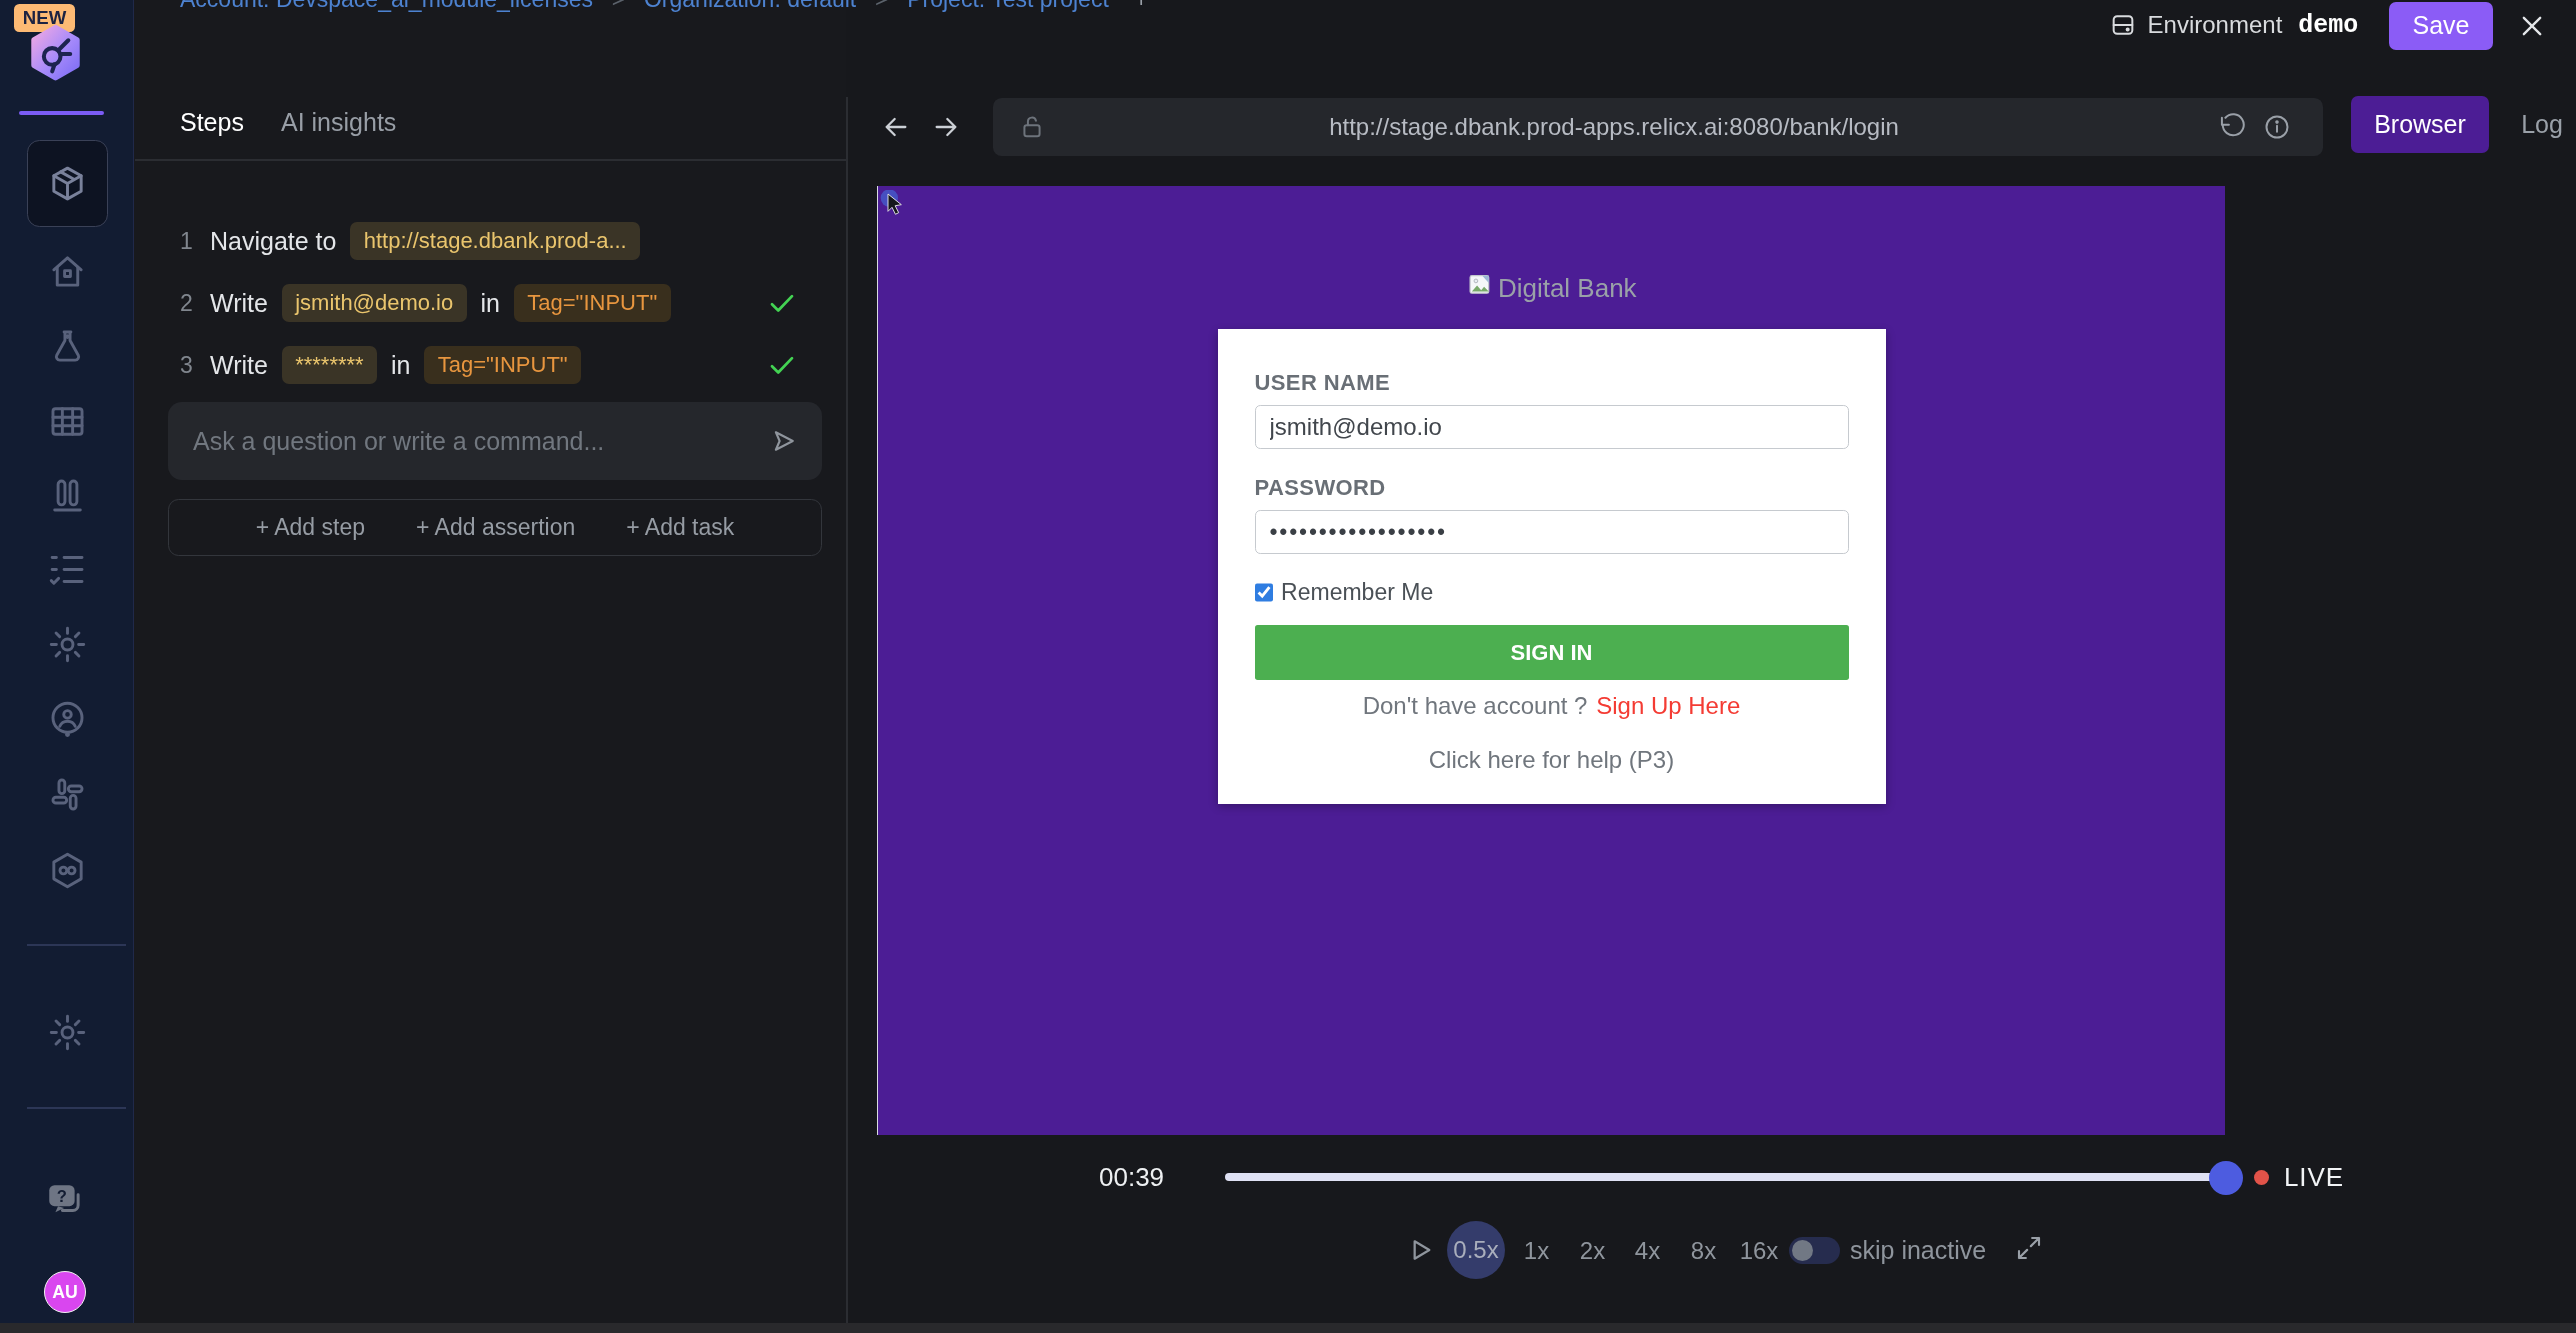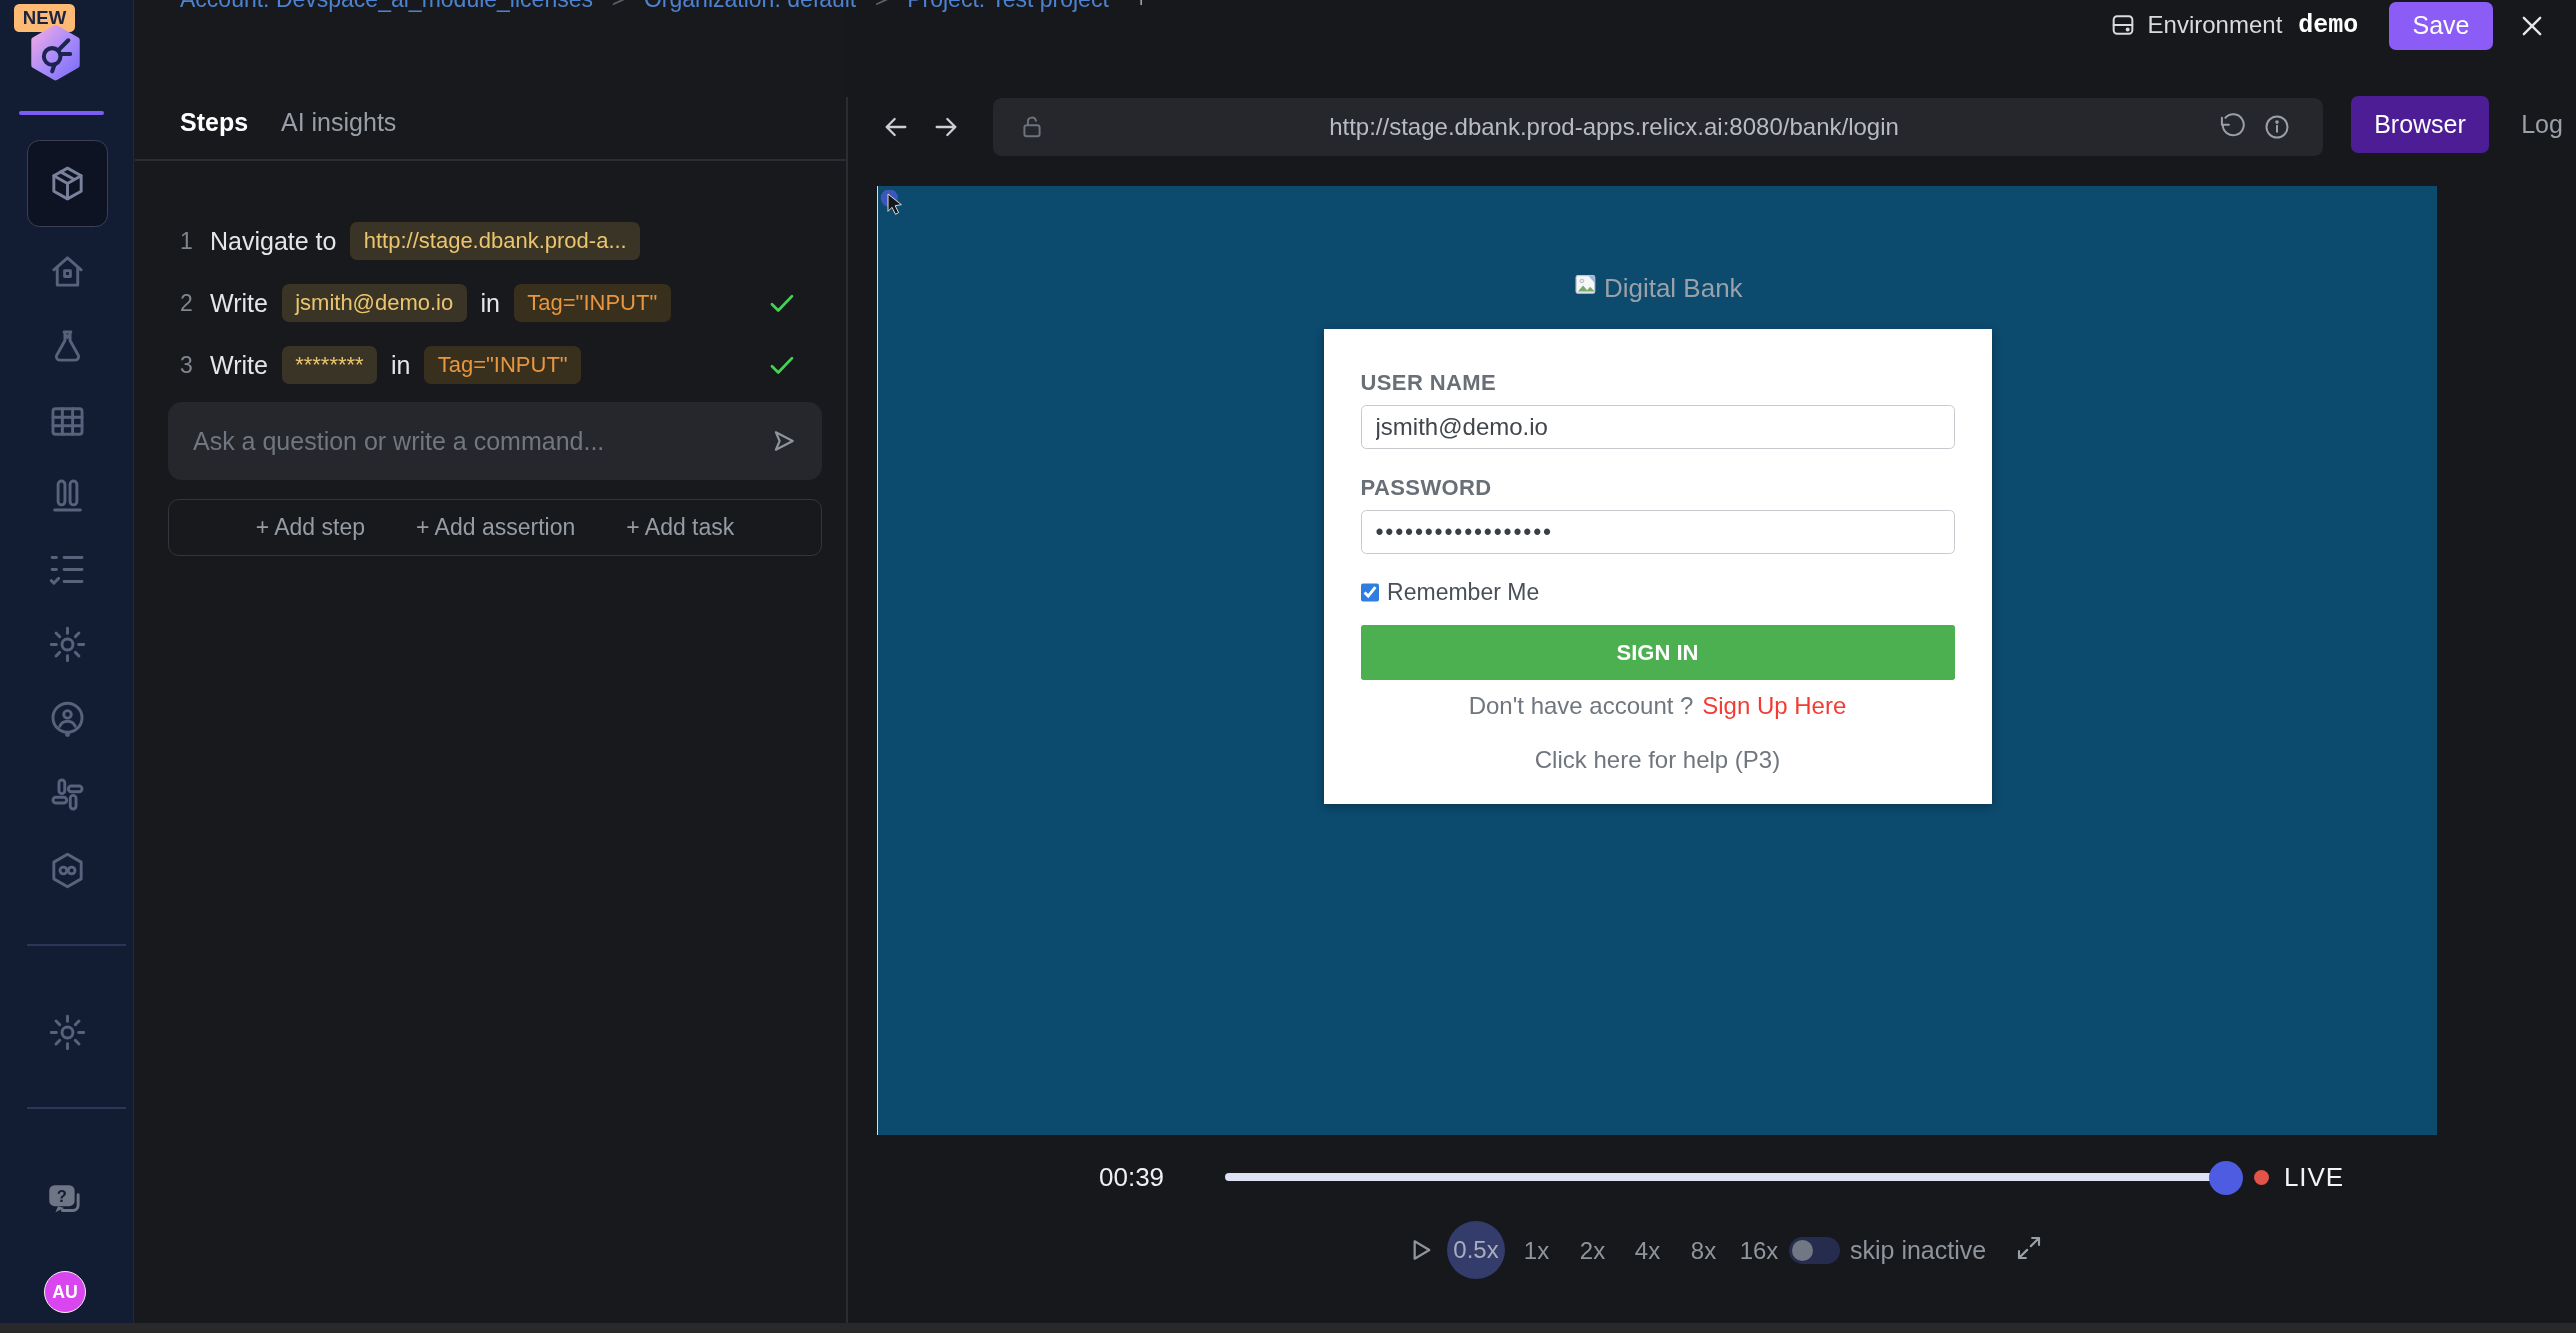--- a/index.html
+++ b/index.html
@@ -35,21 +35,21 @@
   .env-label { font-size:24px; margin-left:10.6px; }
   .env-value { font-family:"Liberation Mono", monospace; font-size:25px; font-weight:bold; color:#fff; margin-left:16px; }
   .save-btn { position:absolute; left:2389px; top:1.8px; width:104px; height:48px; background:#8b5cf6; border-radius:7px; color:#fff; font-size:25px; display:flex; align-items:center; justify-content:center; cursor:pointer; }
   .close-btn { position:absolute; left:2518px; top:11.5px; color:#e4e6e9; }
 
   
   .steps-panel-bg { position:absolute; left:134px; top:0; width:712px; height:1323px; background:#18191d; }
   .v-divider { position:absolute; left:846px; top:97px; width:1.8px; height:1226px; background:#2b2d32; }
   .tabs-border { position:absolute; left:135px; top:159px; width:711px; height:1.8px; background:#2b2d32; }
   .tab { position:absolute; top:108px; font-size:25px; }
-  .tab.active { color:#ffffff; font-weight:700; }
+  .tab.active { color:#ffffff; font-weight:400; }
   .tab.inactive { color:#989ea6; }
   .step { position:absolute; left:180px; width:656px; height:46px; display:flex; align-items:center; gap:14px; font-size:25px; color:#e4e6e9; }
   .step .num { color:#80868e; font-size:23px; width:16px; }
   .chip-val { background:#3a3426; color:#eac56d; padding:6.2px 13.3px; border-radius:7px; font-size:22px; }
   .chip-sel { background:#392f1d; color:#e8963f; padding:6.2px 13.3px; border-radius:7px; font-size:22px; }
   .check { margin-left:auto; color:#43d353; margin-right:39px; }
   .ask-box { position:absolute; left:168px; top:402px; width:654px; height:78px; background:#25272c; border-radius:14px; display:flex; align-items:center; }
   .ask-input { flex:1; background:transparent; border:none; outline:none; font-size:25px; color:#e4e6e9; padding:0 17.7px 0 25px; font-family:"Liberation Sans",sans-serif; }
   .ask-input::placeholder { color:#71777f; }
   .send-ic { color:#8f959d; margin-right:23px; }
@@ -59,21 +59,21 @@
   
   .nav-arrow { position:absolute; top:111px; color:#ccd0d6; }
   .url-bar { position:absolute; left:993px; top:98px; width:1330px; height:58px; background:#25272c; border-radius:8.8px; }
   .lock-ic { position:absolute; left:1018px; top:113px; color:#6d737b; }
   .url-text { position:absolute; left:993px; top:98px; width:1242px; height:58px; line-height:58px; text-align:center; font-size:24px; color:#b7bbc3; }
   .bar-ic { position:absolute; top:113px; color:#9aa0a8; }
   .browser-pill { position:absolute; left:2351px; top:96px; width:138px; height:57px; background:#4c1d95; border-radius:7px; color:#fff; font-size:25px; display:flex; align-items:center; justify-content:center; }
   .log-tab { position:absolute; left:2511px; top:96px; width:62px; height:57px; line-height:57px; text-align:center; color:#9aa0a8; font-size:25px; }
 
   
-  .viewport { position:absolute; left:877px; top:186px; width:1560px; height:949px; background:#0c4a6e; border-left:1.8px solid #d9dce1; overflow:hidden; }
+  .viewport { position:absolute; left:877px; top:186px; width:1348px; height:949px; background:#4c1d95; border-left:1.8px solid #d9dce1; overflow:hidden; }
   .cursor { position:absolute; left:1.8px; top:3.5px; }
   .vp-content { display:flex; flex-direction:column; align-items:center; }
   .bank-logo { margin-top:85px; display:flex; align-items:center; gap:3.5px; color:#9aa1a8; font-size:26px; }
   .login-card { width:668px; height:475px; margin-top:23px; background:#fff; box-shadow:0 2.7px 8.8px rgba(0,0,0,.3); padding:41px 37px 0 37px; }
   .fld-label { font-size:22px; font-weight:bold; color:#696f76; letter-spacing:0.4px; }
   .fld-input { width:100%; height:44px; border:0.9px solid #c6cacf; border-radius:5.3px; font-size:24px; color:#41464c; padding:0 14px; margin-top:8.8px; font-family:"Liberation Sans",sans-serif; outline:none; }
   .fld-input.pwd { font-size:23px; letter-spacing:1.8px; color:#3a3f45; }
   .pwd-row { margin-top:26.5px; }
   .remember { margin-top:25px; display:flex; align-items:center; }
   .remember input { width:18.6px; height:18.6px; accent-color:#2f7de1; }

